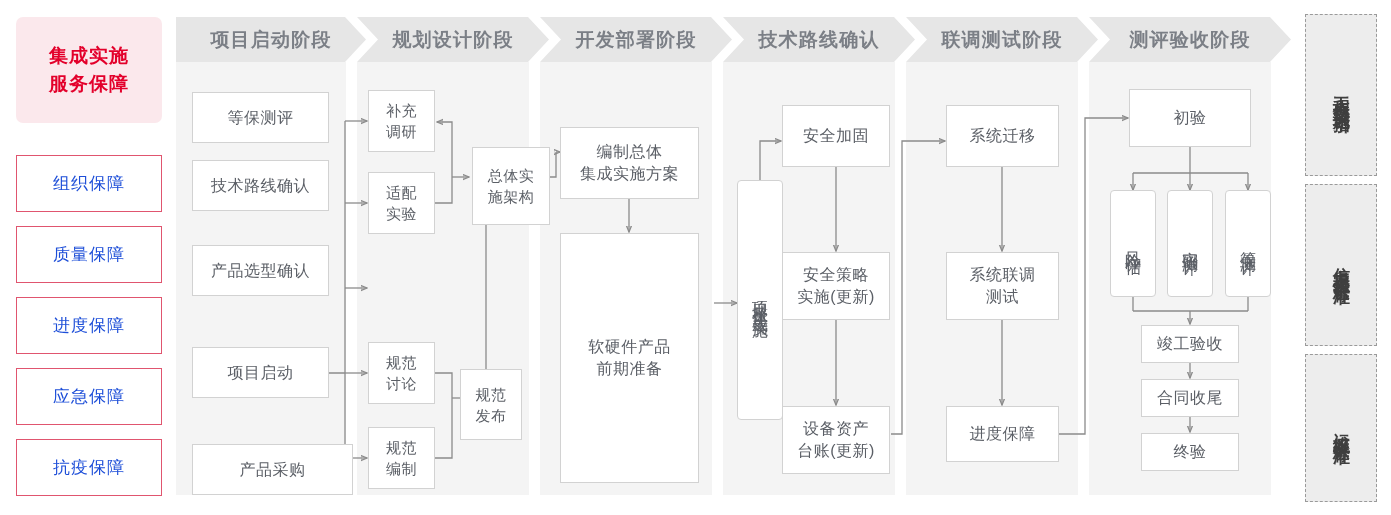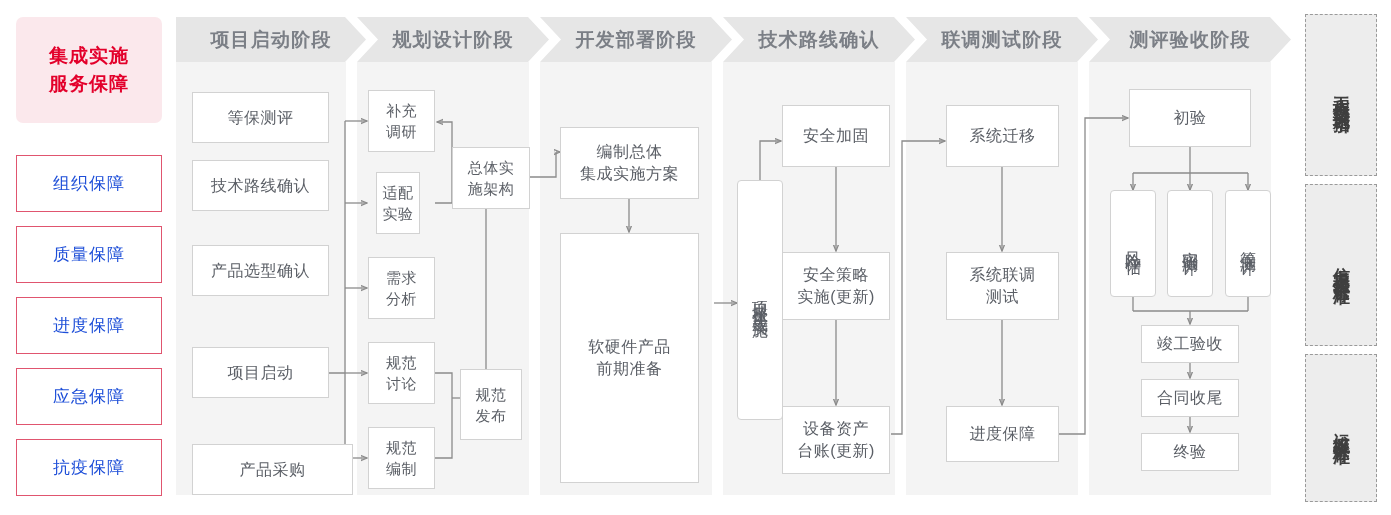--- a/index.html
+++ b/index.html
@@ -229,46 +229,40 @@
   <div class="abs node" style="left:192px;top:444px;width:161px;height:51px">
       <span>产品采购</span>
     </div>
 
   <div class="abs node sm" style="left:368px;top:90px;width:67px;height:62px">
       <div>
         <div>补充</div>
         <div>调研</div>
       </div>
     </div>
-  <div class="abs node sm" style="left:376px;top:172px;width:44px;height:62px">
+  <div class="abs node sm" style="left:368px;top:172px;width:67px;height:62px">
       <div>
         <div>适配</div>
         <div>实验</div>
       </div>
     </div>
-  <div class="abs node sm" style="left:368px;top:257px;width:67px;height:62px">
-      <div>
-        <div>需求</div>
-        <div>分析</div>
-      </div>
-    </div>
   <div class="abs node sm" style="left:368px;top:342px;width:67px;height:62px">
       <div>
         <div>规范</div>
         <div>讨论</div>
       </div>
     </div>
   <div class="abs node sm" style="left:368px;top:427px;width:67px;height:62px">
       <div>
         <div>规范</div>
         <div>编制</div>
       </div>
     </div>
 
-  <div class="abs node sm" style="left:452px;top:147px;width:78px;height:62px">
+  <div class="abs node sm" style="left:472px;top:147px;width:78px;height:78px">
       <div>
         <div>总体实</div>
         <div>施架构</div>
       </div>
     </div>
   <div class="abs node sm" style="left:460px;top:369px;width:62px;height:71px">
       <div>
         <div>规范</div>
         <div>发布</div>
       </div>

